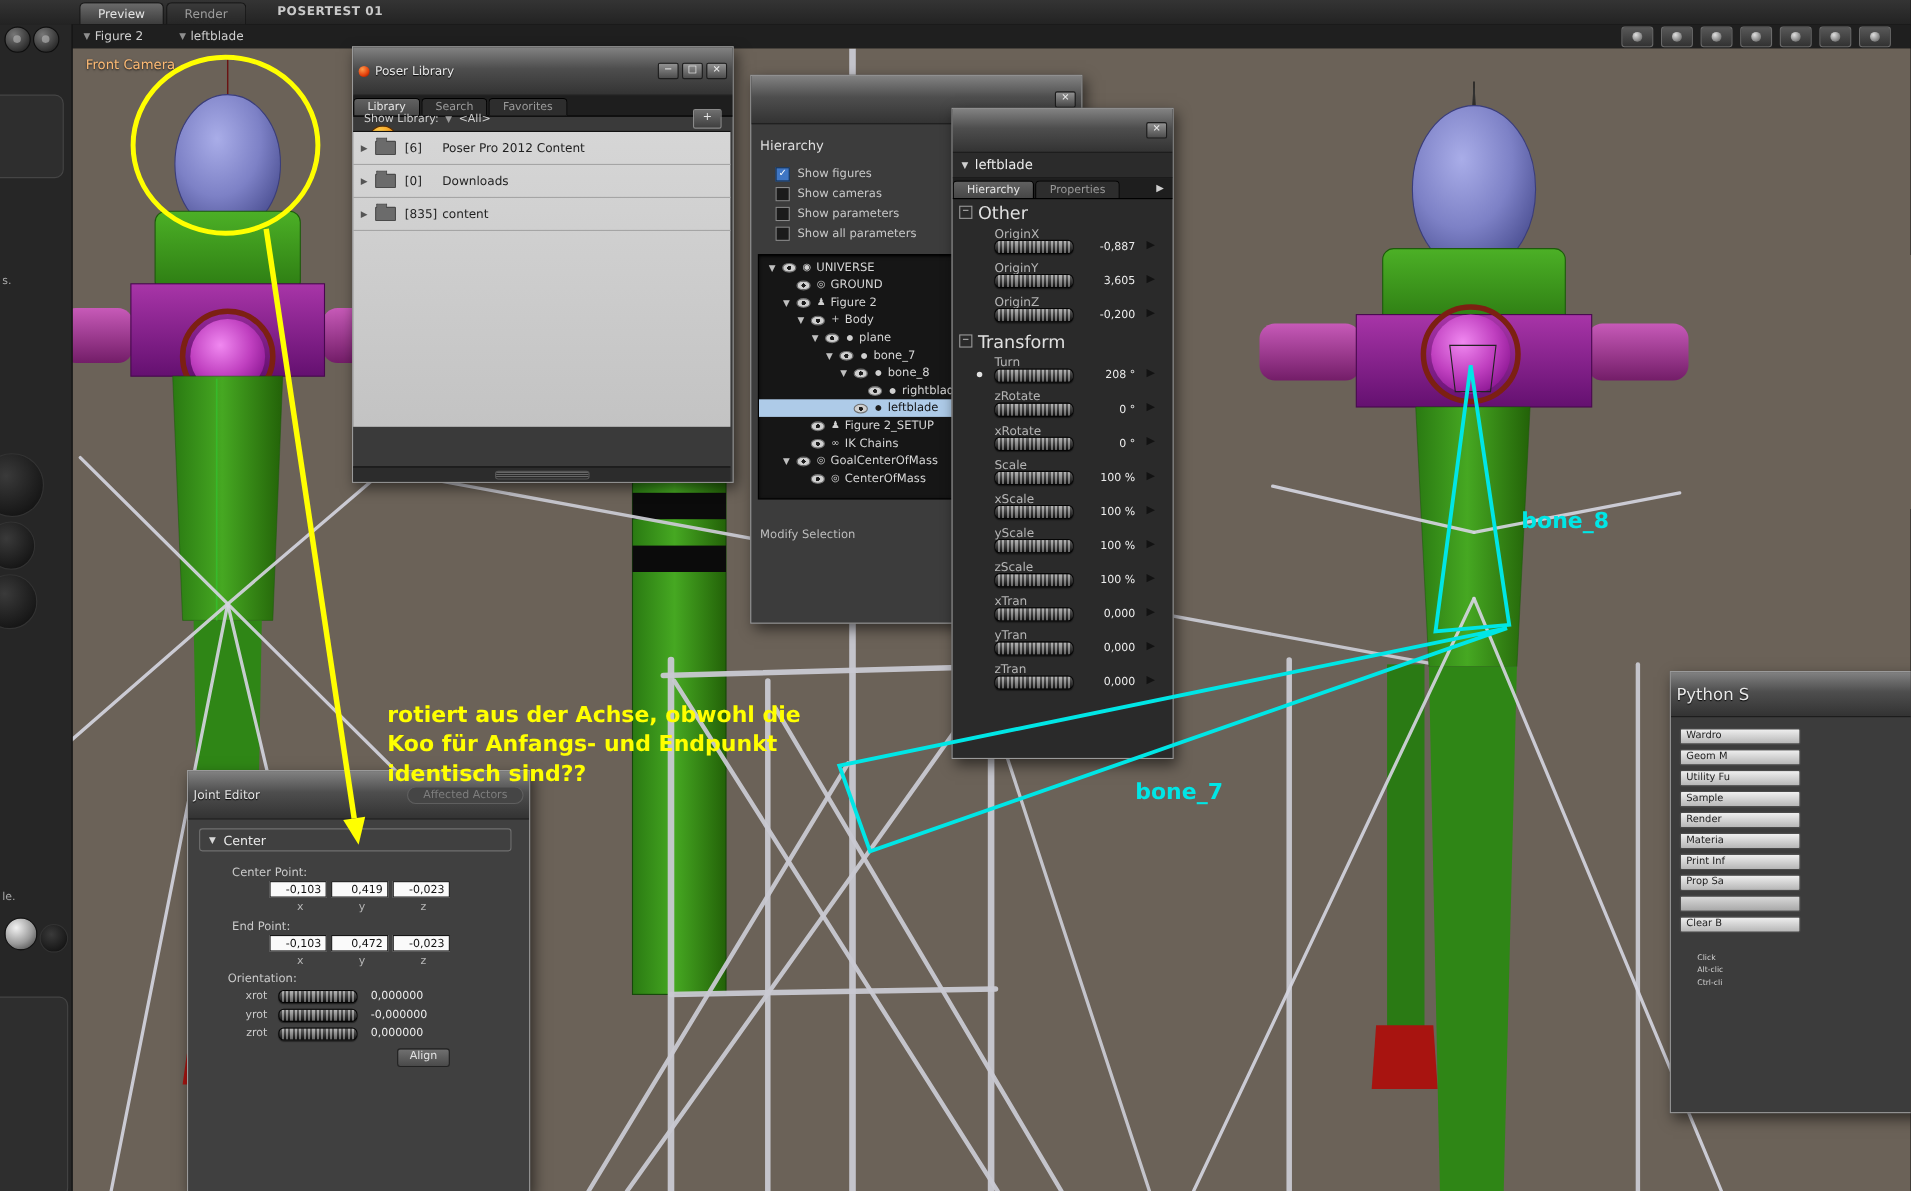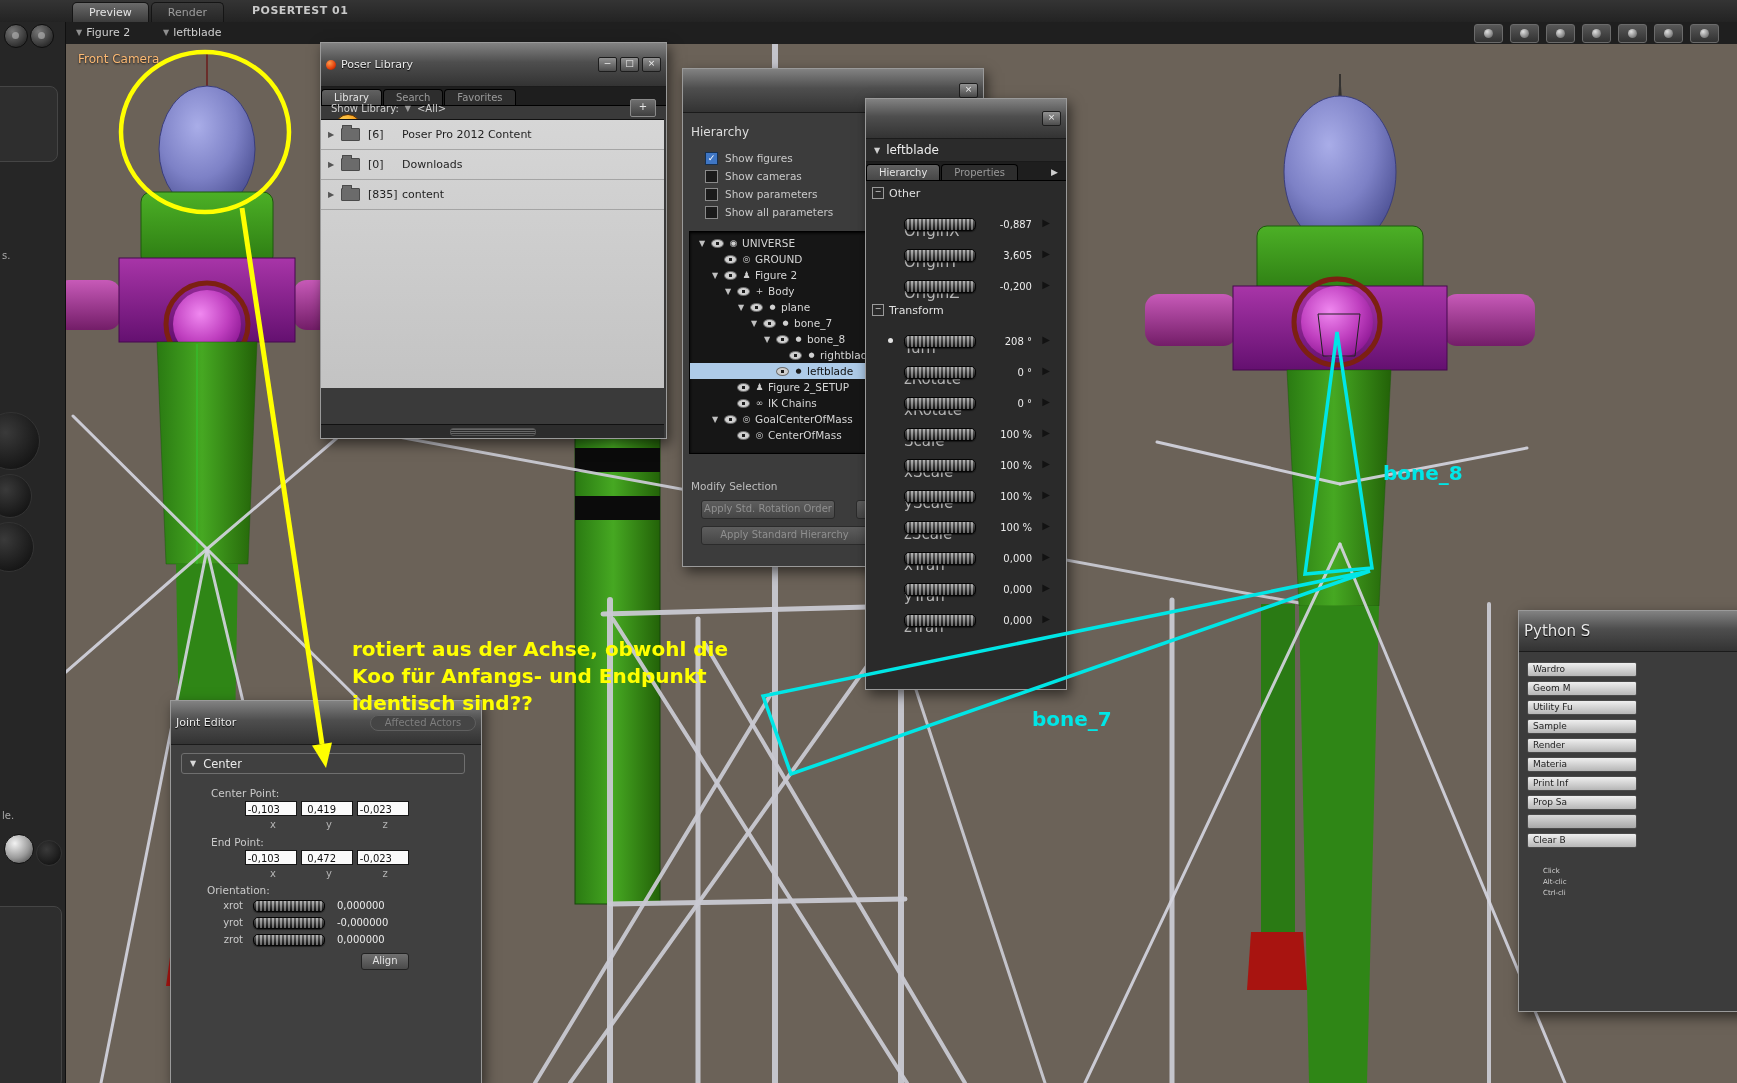--- a/index.html
+++ b/index.html
@@ -84,40 +84,40 @@
   #hier-btn-extra{position:absolute;left:155px;top:0;width:140px;}
 
   
   #params{left:865px;top:98px;width:200px;height:590px;z-index:12;background:#2a2a2a;}
   #params .titlebar{height:15px;}
   #param-header{height:22px;display:flex;align-items:center;gap:6px;padding-left:8px;background:#2b2b2b;border-bottom:1px solid #1a1a1a;}
   #param-header .tri{font-size:8px;color:#cfcfcf;}
   #param-header .htext{font-size:12px;color:#ececec;}
   .psec{height:24px;display:flex;align-items:center;padding-left:6px;gap:5px;}
   .minusbox{width:10px;height:10px;border:1px solid #9a9a9a;color:#ddd;font-size:8px;line-height:8px;text-align:center;background:#2a2a2a;flex:none;}
-  .sname{font-size:11px;color:#e0e0e0;}
+  .sname{font-size:16px;color:#e0e0e0;}
   .prow{position:relative;height:31px;}
-  .plabel{position:absolute;left:38px;top:17px;font-size:15px;color:#b5b5b5;}
+  .plabel{position:absolute;left:38px;top:1px;font-size:11px;color:#b5b5b5;}
   .dial{width:70px;height:11px;border-radius:5px;border:1px solid #050505;
         background:linear-gradient(rgba(255,255,255,.35),rgba(0,0,0,.3)),repeating-linear-gradient(90deg,#141414 0 2px,#8f8f8f 2px 4px);
         box-shadow:0 1px 1px rgba(0,0,0,.5);}
   .prow .dial{position:absolute;left:38px;top:13px;}
   .pval{position:absolute;right:34px;top:14px;font-size:10px;color:#ececec;}
   .parrow{position:absolute;right:16px;top:12px;color:#121212;font-size:10px;}
   .kdot{position:absolute;left:22px;top:16px;width:5px;height:5px;border-radius:50%;background:#e2e2e2;}
 
   
   #joint{left:170px;top:700px;width:310px;height:383px;z-index:14;background:#404040;}
   #affected-btn{margin-left:auto;width:104px;height:14px;border:1px solid #5f5f5f;border-radius:8px;background:#454545;color:#7e7e7e;font-size:10px;line-height:13px;text-align:center;}
   #center-box{position:absolute;left:10px;top:52px;width:284px;height:21px;border:1px solid #6f6f6f;border-radius:3px;display:flex;align-items:center;gap:7px;padding-left:8px;box-sizing:border-box;}
   #center-box .tri{font-size:8px;color:#d8d8d8;}
   #center-box .ctext{font-size:11.5px;color:#e9e9e9;}
   .je-label{position:absolute;left:40px;font-size:10.5px;color:#cacaca;}
   .vrow{position:absolute;left:74px;display:flex;}
-  .vbox{width:52px;height:15px;background:#fafafa;border:1px solid #161616;color:#111;font-size:10px;line-height:15px;text-align:right;padding-right:16px;box-sizing:border-box;margin-right:4px;}
+  .vbox{width:52px;height:15px;background:#fafafa;border:1px solid #161616;color:#111;font-size:10px;line-height:15px;text-align:right;padding-right:4px;box-sizing:border-box;margin-right:4px;}
   .axrow{position:absolute;left:74px;display:flex;}
   .axrow span{display:inline-block;width:56px;text-align:center;color:#b5b5b5;font-size:10px;}
   .orow{position:absolute;left:20px;display:flex;align-items:center;height:15px;}
   .olab{width:52px;text-align:right;font-size:10px;color:#cacaca;margin-right:10px;}
   .orow .dial{width:70px;height:10px;}
   .oval{margin-left:12px;font-size:10px;color:#ececec;}
   #align-btn{position:absolute;left:190px;top:252px;width:46px;height:15px;background:linear-gradient(#707070,#4a4a4a);border:1px solid #222;border-radius:3px;color:#e2e2e2;font-size:10px;line-height:14px;text-align:center;}
 
   
   #python{left:1518px;top:610px;width:240px;height:400px;z-index:9;background:#3c3c3c;}
@@ -437,25 +437,20 @@
         <span class="tlabel">GoalCenterOfMass</span>
       </div>
       <div class="trow" style="padding-left: 32px;">
         <span class="texp"></span>
         <span class="teye"></span>
         <span class="ticon">◎</span>
         <span class="tlabel">CenterOfMass</span>
       </div>
     </div>
   <div id="modify-label">Modify Selection</div>
-  <div id="hier-buttons">
-      <div class="dbtn" style="width: 132px;">Apply Std. Rotation Order</div>
-    <div id="hier-btn-extra" class="dbtn"></div>
-  <div class="dbtn" style="width: 165px;">Apply Standard Hierarchy</div>
-    </div>
 </div>
 
 <div id="params" class="window">
   <div class="titlebar">
     <span class="tspacer"></span>
     <span class="winbtn">×</span>
   </div>
   <div id="param-header">
     <span class="tri">▼</span>
     <span class="htext">leftblade</span>

